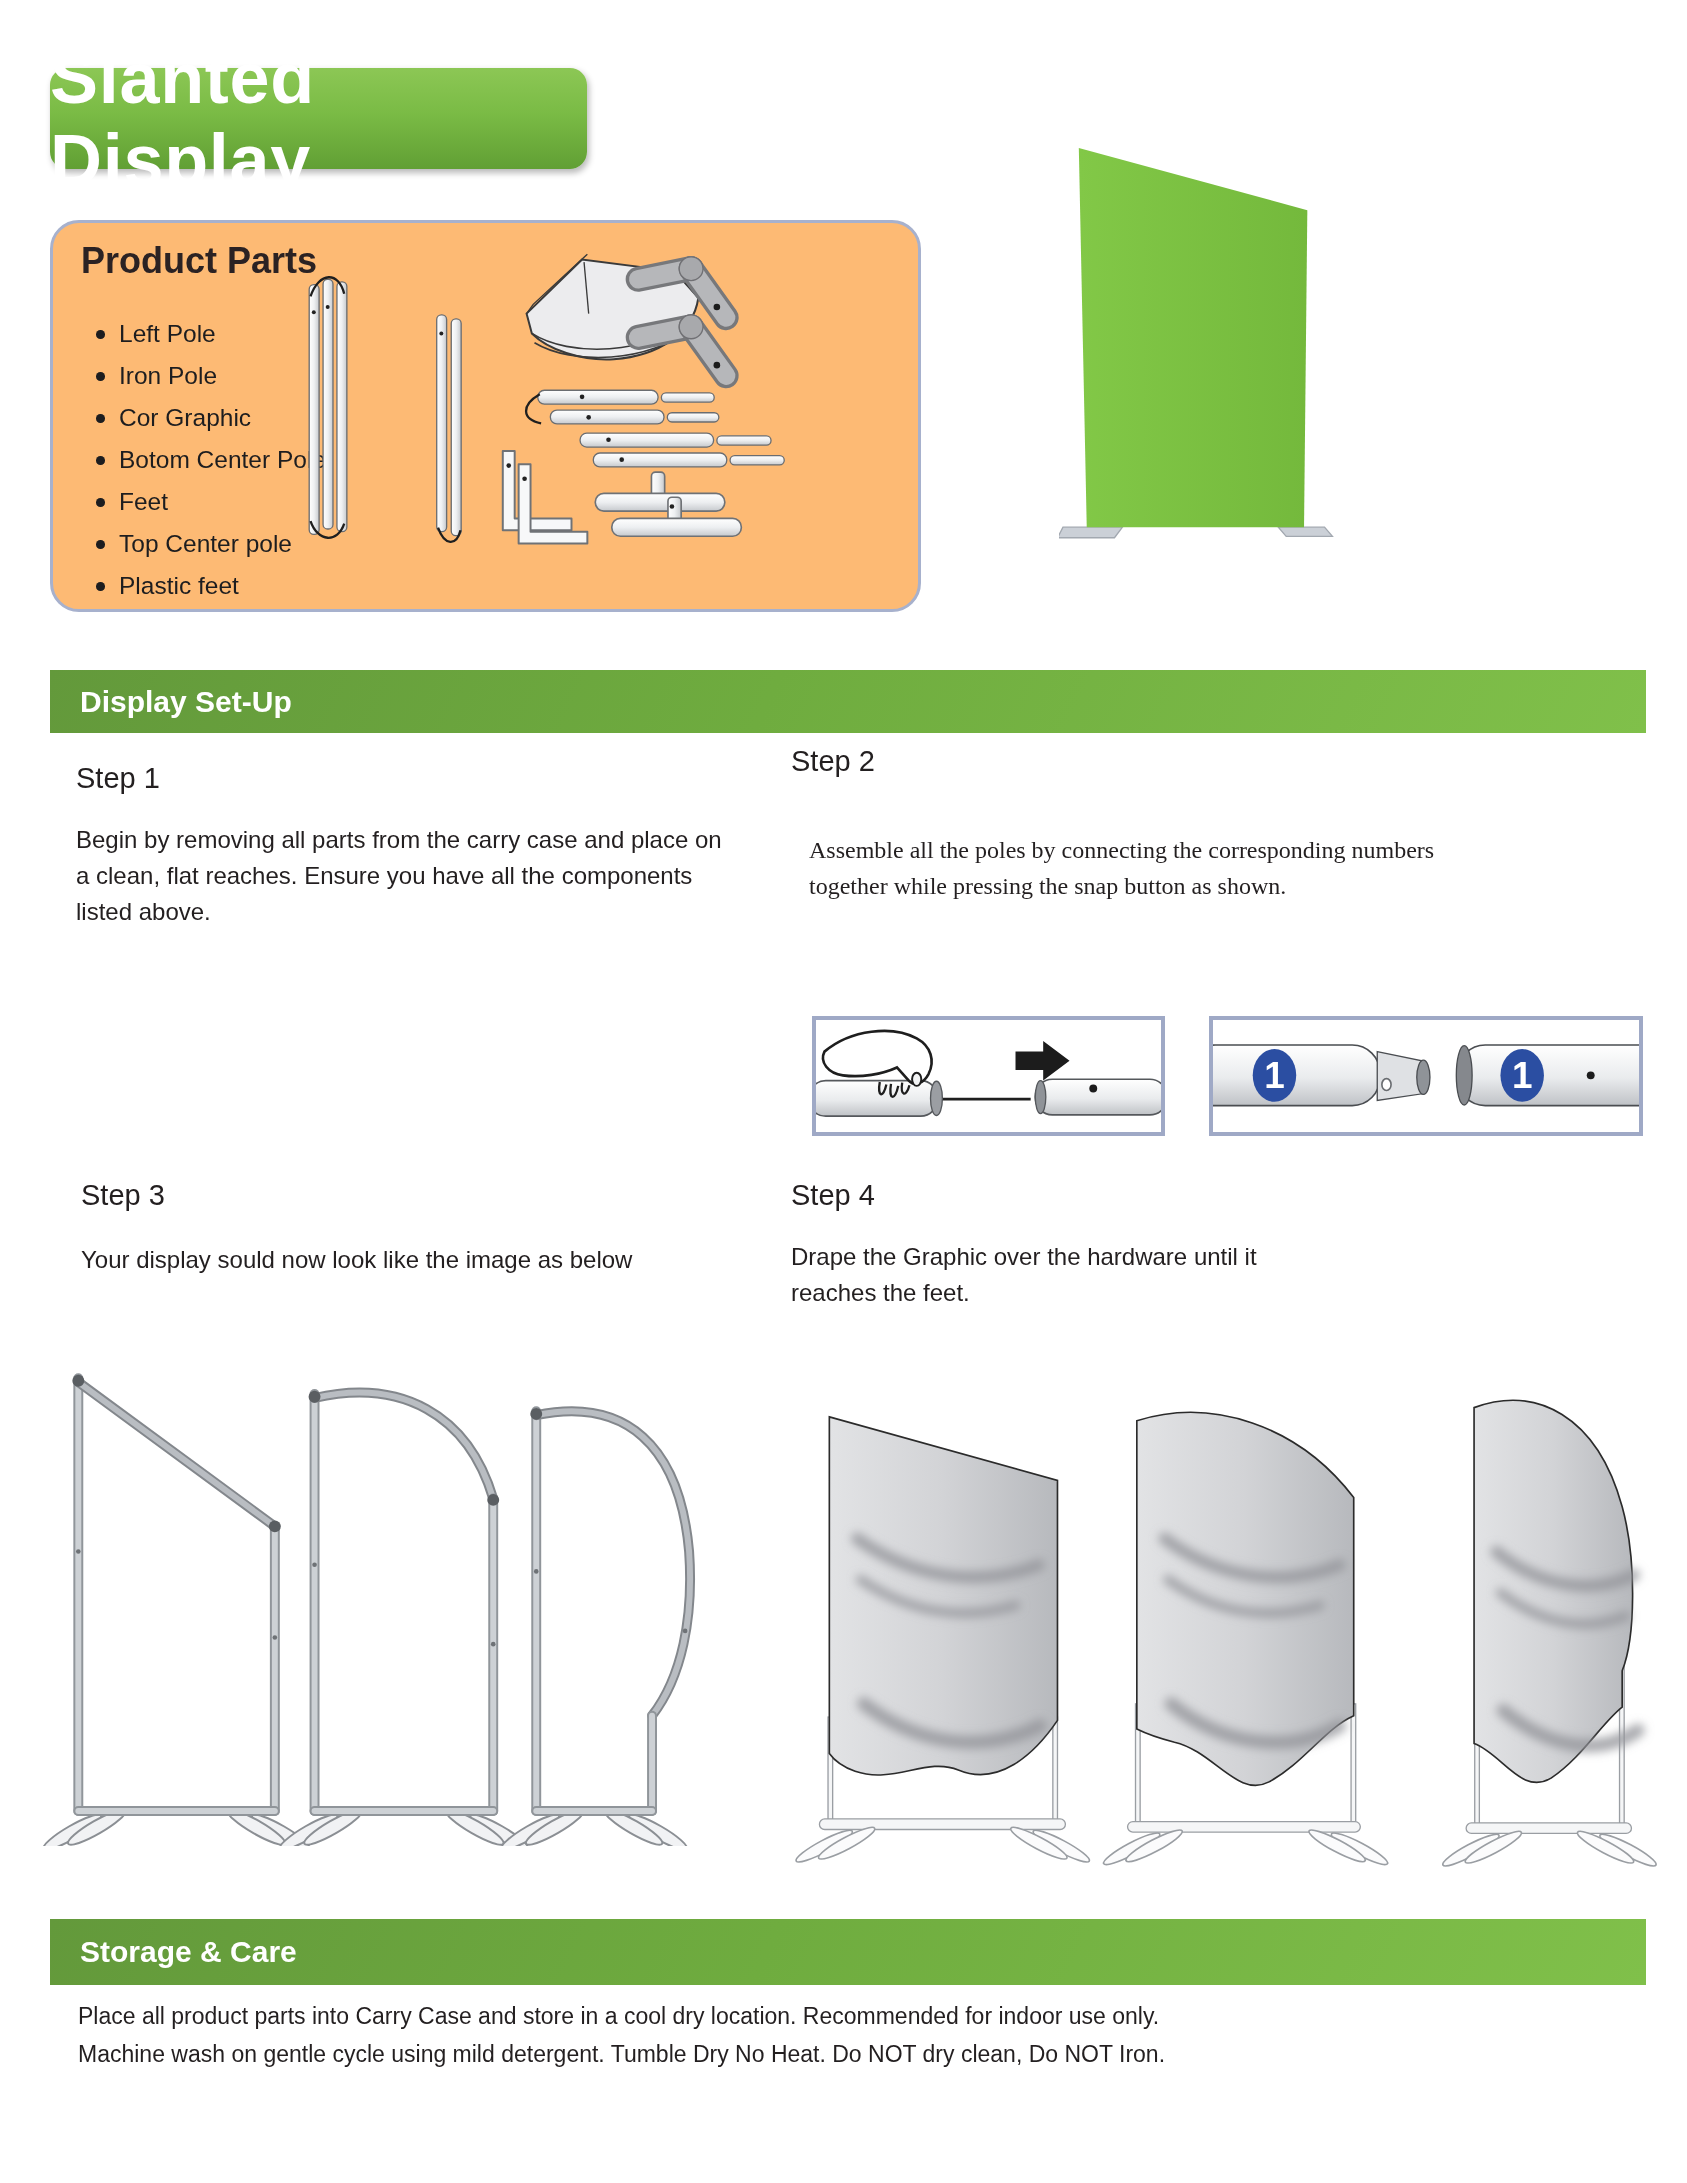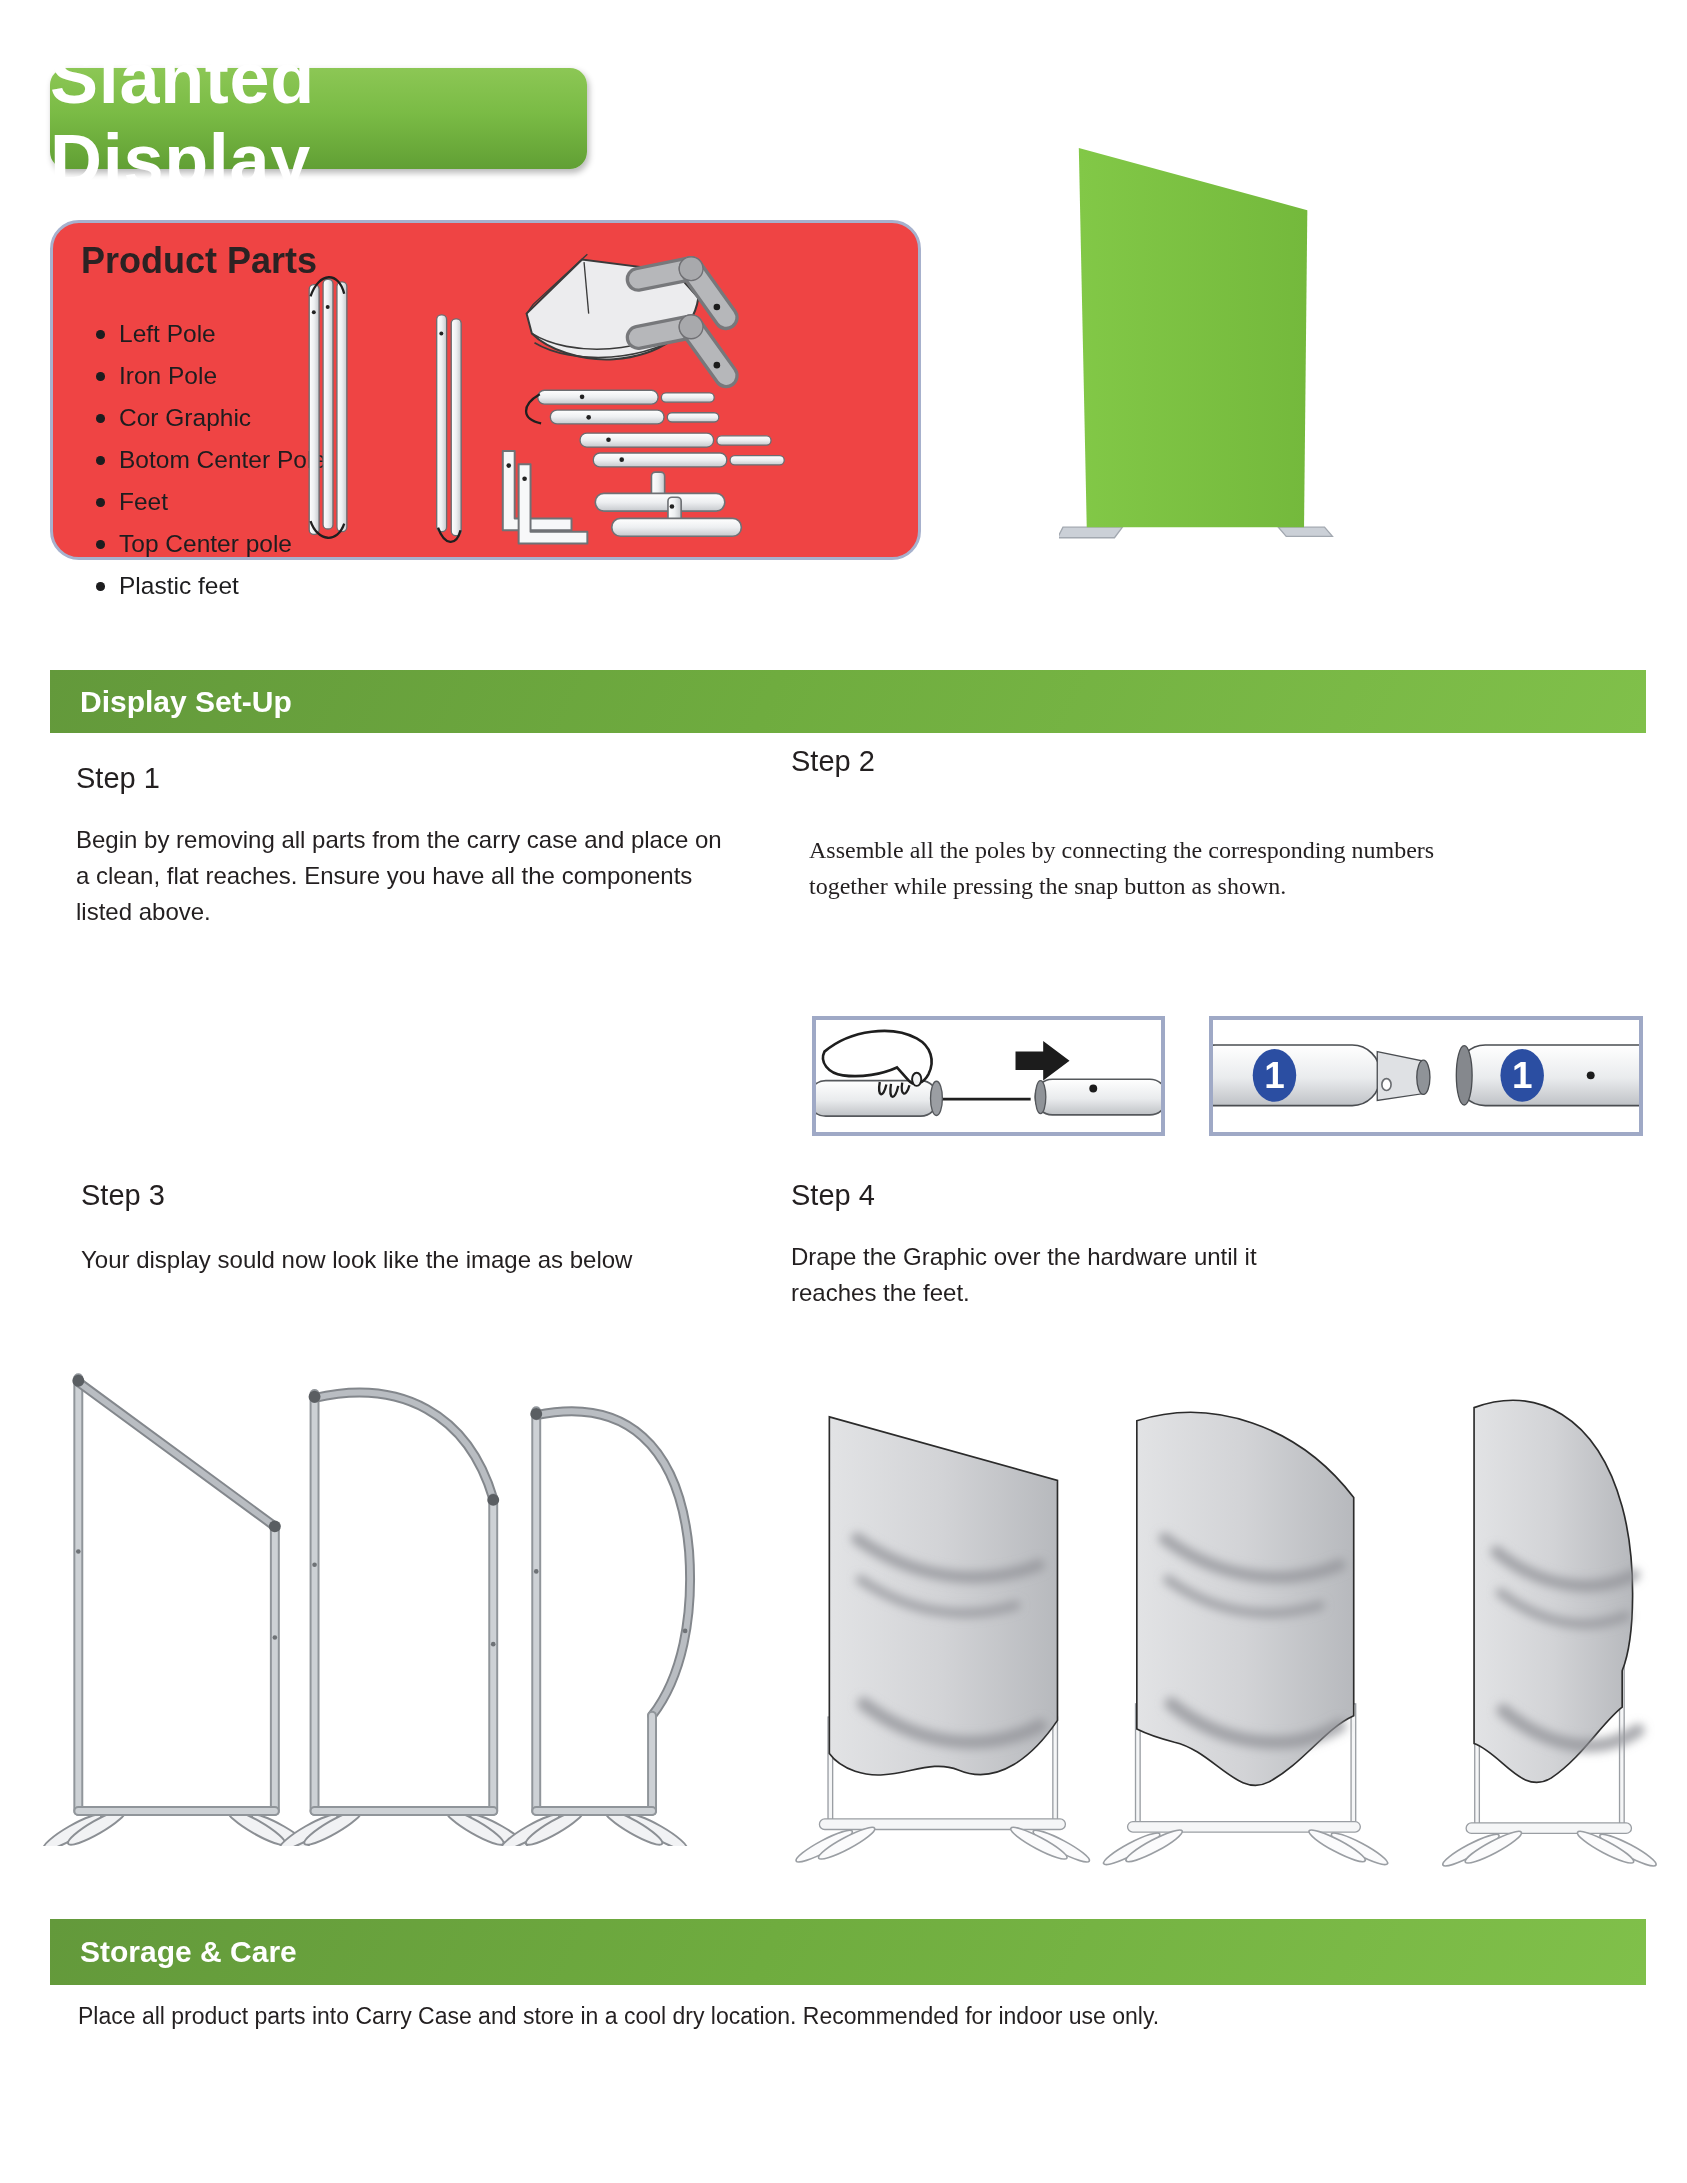--- a/index.html
+++ b/index.html
@@ -7,22 +7,22 @@
         font-family:"Liberation Sans", sans-serif;color:#231F20;}
 
   
   .title-btn{position:absolute;left:50px;top:68px;width:537px;height:101px;border-radius:17px;
     background:linear-gradient(180deg,#8CC755 0%,#7ABB45 45%,#619F34 100%);
     box-shadow:2px 3.3px 6px rgba(0,0,0,0.28);
     display:flex;align-items:center;justify-content:center;}
   .title-btn span{color:#ffffff;font-weight:bold;font-size:72px;letter-spacing:0.7px;}
 
   
-  .parts-panel{position:absolute;left:50px;top:220px;width:871px;height:340px;
-    border:3.3px solid #A7B1CD;border-radius:29px;background:#ef4444;box-sizing:border-box;}
+  .parts-panel{position:absolute;left:50px;top:220px;width:871px;height:392px;
+    border:3.3px solid #A7B1CD;border-radius:29px;background:#fdba74;box-sizing:border-box;}
   .parts-heading{position:absolute;left:28px;top:17px;font-size:36px;font-weight:bold;color:#2B2223;}
   .parts-list{position:absolute;left:33px;top:85px;margin:5px;padding:0;list-style:none;}
   .parts-list li{position:relative;padding-left:28px;font-size:24.5px;line-height:42px;color:#1d1d1f;}
   .parts-list li::before{content:"";position:absolute;left:5.3px;top:17px;width:8.6px;height:8.6px;
     border-radius:50%;background:#1d1d1f;}
   .parts-illustration{position:absolute;left:251px;top:10px;}
 
   
   .green-display{position:absolute;left:1059px;top:132px;}
 
@@ -380,16 +380,17 @@
       </g>
     </g>
   </svg>
 
   <div class="banner storage">
     <span>Storage &amp; Care</span>
   </div>
 
   <div class="storage-body">
     <div>Place all product parts into Carry Case and store in a cool dry location. Recommended for indoor use only.</div>
+    <div>Machine wash on gentle cycle using mild detergent. Tumble Dry No Heat. Do NOT dry clean, Do NOT Iron.</div>
   </div>
 
 </div>
 
 
 </body></html>

